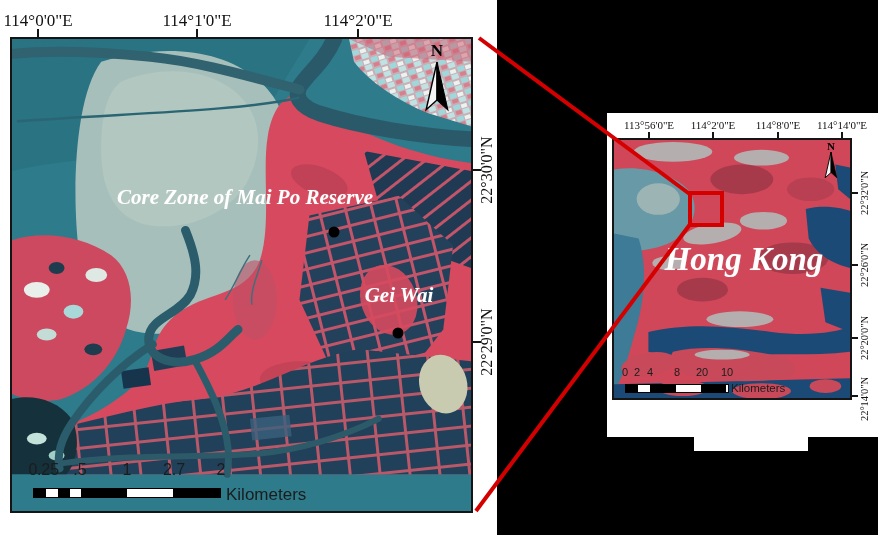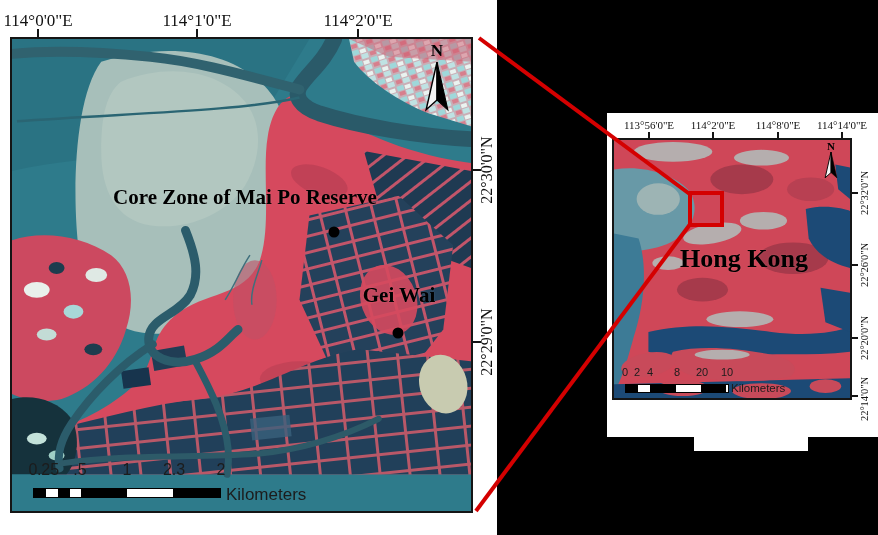--- a/index.html
+++ b/index.html
@@ -13,22 +13,22 @@
   #main-map{left:10px;top:37px;width:463px;height:476px;}
   #inset-map{left:612px;top:138px;width:240px;height:262px;}
   .map svg.scene{position:absolute;left:0;top:0;width:100%;height:100%;}
   .coord{position:absolute;color:#111;white-space:nowrap;transform:translateX(-50%);}
   .coord.main-top{font-size:17px;top:11px;}
   .coord.inset-top{font-size:11px;top:119px;}
   .coord.vert{transform:translate(-50%,-50%) rotate(-90deg);}
   .coord.main-right{font-size:16px;}
   .coord.inset-right{font-size:10.5px;}
   .tick{position:absolute;background:#141414;}
-  .anno{position:absolute;font-weight:bold;color:#000000;white-space:nowrap;
-        transform:translate(-50%,-50%);text-shadow:0 0 2px rgba(255,255,255,.15);}
+  .anno{position:absolute;font-weight:bold;color:#ffffff;white-space:nowrap;
+        transform:translate(-50%,-50%);text-shadow:0 0 2px rgba(255,255,255,.15);font-style:italic;}
   .dot{position:absolute;width:11px;height:11px;border-radius:50%;background:#000;
        transform:translate(-50%,-50%);}
   .north{position:absolute;text-align:center;}
   .north .nl{font-weight:bold;color:#000;font-family:"Liberation Serif",serif;}
   .sb{position:absolute;font-family:"Liberation Sans",sans-serif;color:#1c1c1c;}
   .sbnum{position:absolute;transform:translateX(-50%);top:0;}
   .sbbar{position:absolute;border:1px solid #000;display:flex;background:#fff;}
   .sbseg{height:100%;}
   .sbunit{position:absolute;white-space:nowrap;}
   #overlay{position:absolute;left:0;top:0;width:878px;height:535px;pointer-events:none;}
@@ -127,21 +127,21 @@
         <polygon points="12,0 2,44 12,35" fill="#f5f5f5" stroke="#000" stroke-width="1.3"></polygon>
         <polygon points="12,0 22,44 12,35" fill="#000" stroke="#000" stroke-width="1"></polygon>
       </svg>
     </div>
 
     <div class="sb" style="left:14px;top:422px;width:336px;height:44px;font-size:16px;">
       <span class="sbnum" style="left:7px;">0</span>
       <span class="sbnum" style="left:22px;">.25</span>
       <span class="sbnum" style="left:54px;">.5</span>
       <span class="sbnum" style="left:101px;">1</span>
-      <span class="sbnum" style="left:148px;">2.3</span>
+      <span class="sbnum" style="left:148px;">2.7</span>
       <span class="sbnum" style="left:195px;">2</span>
       <div class="sbbar" style="left:7px;top:27px;width:186px;height:8px;">
         <div class="sbseg" style="width:12px;background:#000;"></div>
         <div class="sbseg" style="width:12px;background:#fff;"></div>
         <div class="sbseg" style="width:12px;background:#000;"></div>
         <div class="sbseg" style="width:11px;background:#fff;"></div>
         <div class="sbseg" style="width:46px;background:#000;"></div>
         <div class="sbseg" style="width:46px;background:#fff;"></div>
         <div class="sbseg" style="width:47px;background:#000;"></div>
       </div>
@@ -192,21 +192,21 @@
       <path d="M60,215 C90,208 130,212 160,218 C180,222 190,230 180,240 C150,248 100,246 75,238 C60,232 55,222 60,215 Z" fill="#c84a5a"></path>
       <ellipse cx="110" cy="218" rx="28" ry="5" fill="#b5aeae"></ellipse>
 
       <ellipse cx="35" cy="228" rx="28" ry="12" fill="#c84a5a" transform="rotate(-10 35 228)"></ellipse>
 
       <path d="M195,70 C215,65 235,70 240,72 L240,130 C220,125 205,115 198,100 Z" fill="#1c4a76"></path>
       <path d="M210,150 L240,155 L240,195 L215,185 Z" fill="#1c4a76"></path>
       <path d="M225,25 L240,28 L240,60 L228,50 Z" fill="#1c4a76"></path>
     </svg>
 
-    <div class="anno" style="left:130px;top:119px;font-size:26px;">Hong Kong</div>
+    <div class="anno" style="left:130px;top:119px;font-size:33px;">Hong Kong</div>
 
     <div class="north" style="left:206px;top:0px;width:22px;">
       <div class="nl" style="font-size:11px;">N</div>
       <svg width="16" height="27" viewBox="0 0 24 46">
         <polygon points="12,0 2,44 12,35" fill="#f5f5f5" stroke="#000" stroke-width="1.6"></polygon>
         <polygon points="12,0 22,44 12,35" fill="#000" stroke="#000" stroke-width="1"></polygon>
       </svg>
     </div>
 
     <div class="sb" style="left:5px;top:226px;width:210px;height:34px;font-size:11px;">

